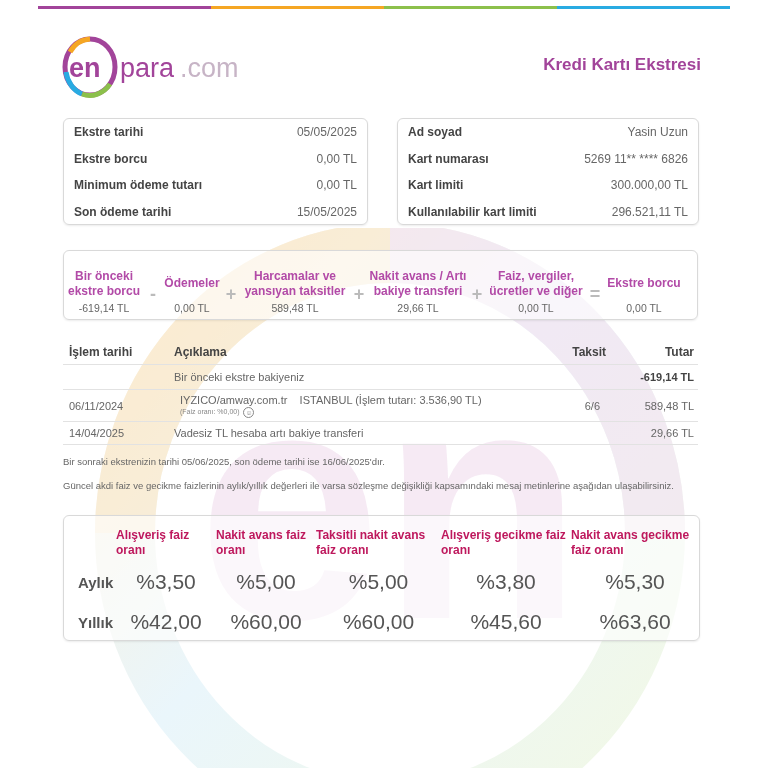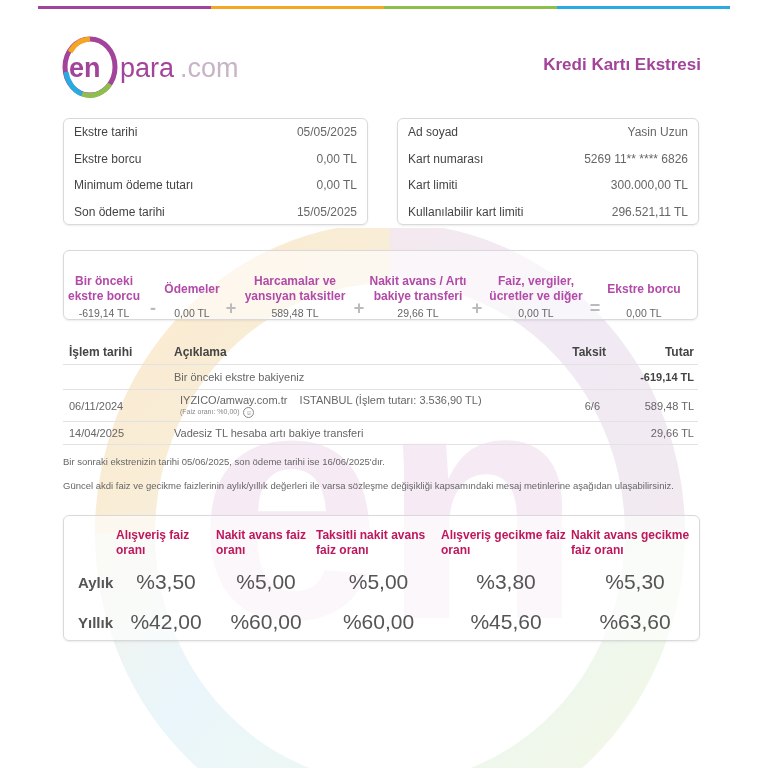--- a/index.html
+++ b/index.html
@@ -36,26 +36,26 @@
       position: absolute; border: 1px solid #d9d9d9; border-radius: 6px;
       background: rgba(255,255,255,0.6);
       box-shadow: 0 1px 2px rgba(0,0,0,0.08);
     }
     .info-card { top: 118px; height: 105px; }
     .info-row {
       display: flex; justify-content: space-between; align-items: center;
       height: 26.5px; padding: 0 10px;
       font-size: 12px;
     }
-    .info-row .lbl { font-weight: normal; color: #444; }
+    .info-row .lbl { font-weight: bold; color: #444; }
     .info-row .val { color: #666; }
 
     .summary {
       left: 63px; top: 250px; width: 635px; height: 70px;
-      display: flex; align-items: flex-end; padding-top: 12px; box-sizing: border-box;
+      display: flex; align-items: center; padding-top: 12px; box-sizing: border-box;
     }
     .sum-col { display: flex; flex-direction: column; align-items: center; }
     .sum-col .h {
       color: #b24aa7; font-weight: bold; font-size: 12px; line-height: 15px;
       text-align: center; height: 30px; display: flex; align-items: center;
     }
     .sum-col .v { color: #666; font-size: 10.5px; margin-top: 3px; }
     .op {
       color: #bbb; font-size: 18px; font-weight: bold; width: 18px; text-align: center;
       margin-top: 6px;

